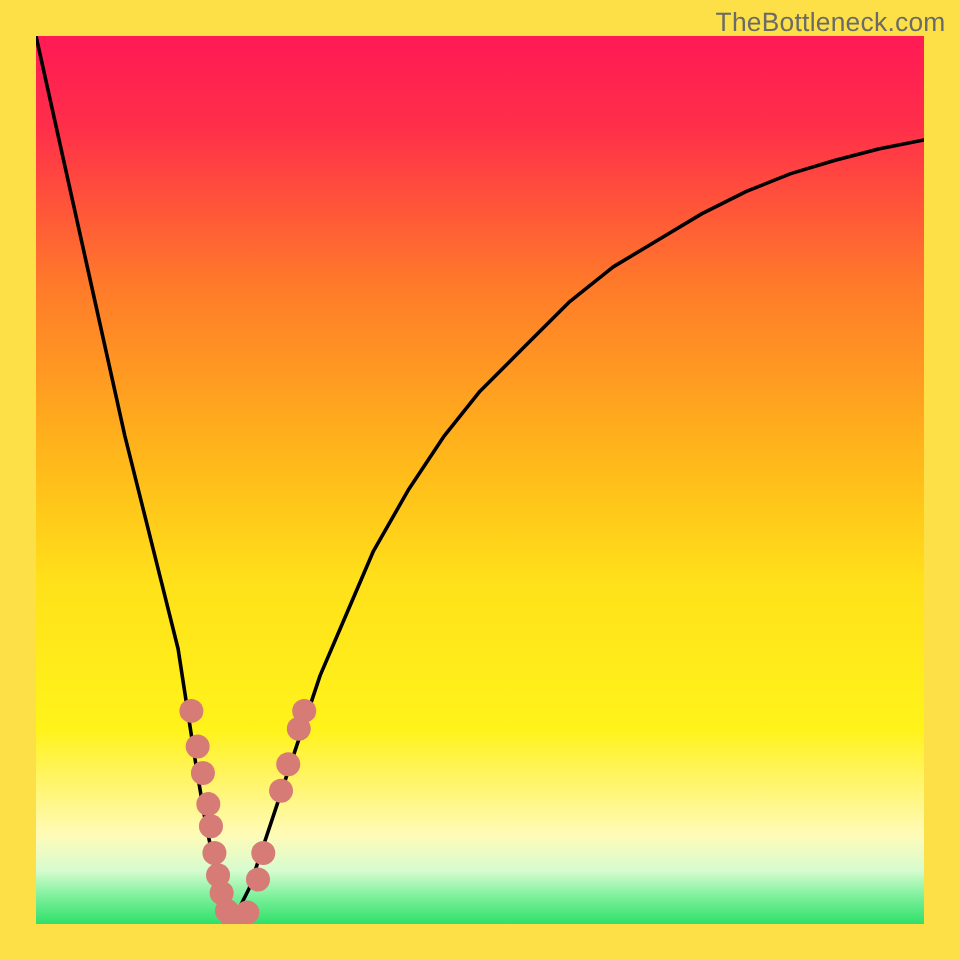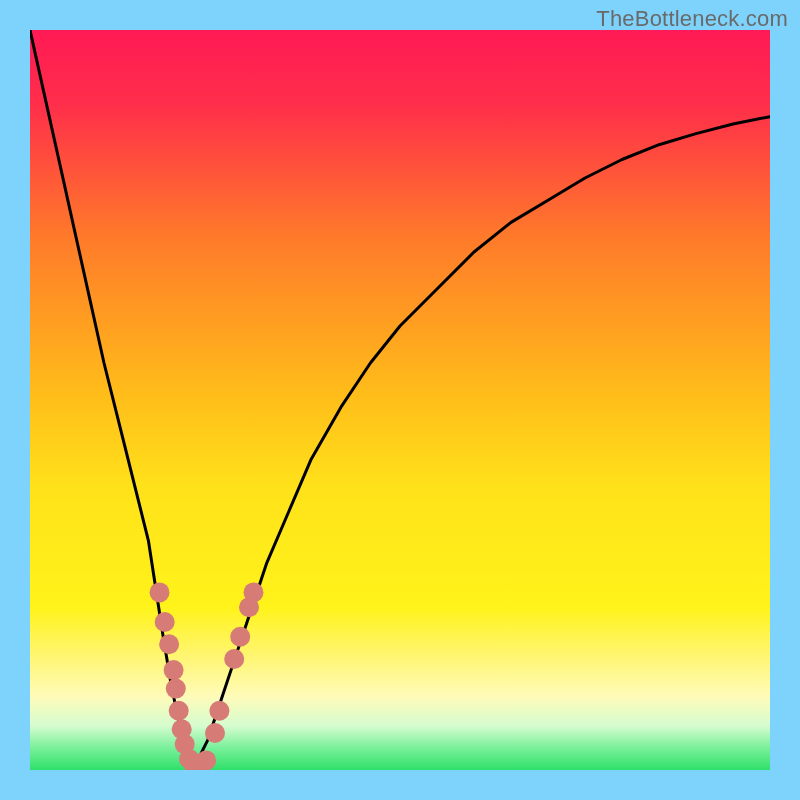--- a/index.html
+++ b/index.html
@@ -8,21 +8,21 @@
     width: 800px;
     height: 800px;
     overflow: hidden;
     background: #000;
     font-family: Arial, Helvetica, sans-serif;
   }
   .frame {
     position: absolute;
     left: 0; top: 0;
     width: 800px; height: 800px;
-    background: #7dd3fc;
+    background: #fde047;
     text-align: right;
   }
   .plot {
     position: absolute;
     left: 30px;
     top: 30px;
     width: 740px;
     height: 740px;
     overflow: hidden;
   }

